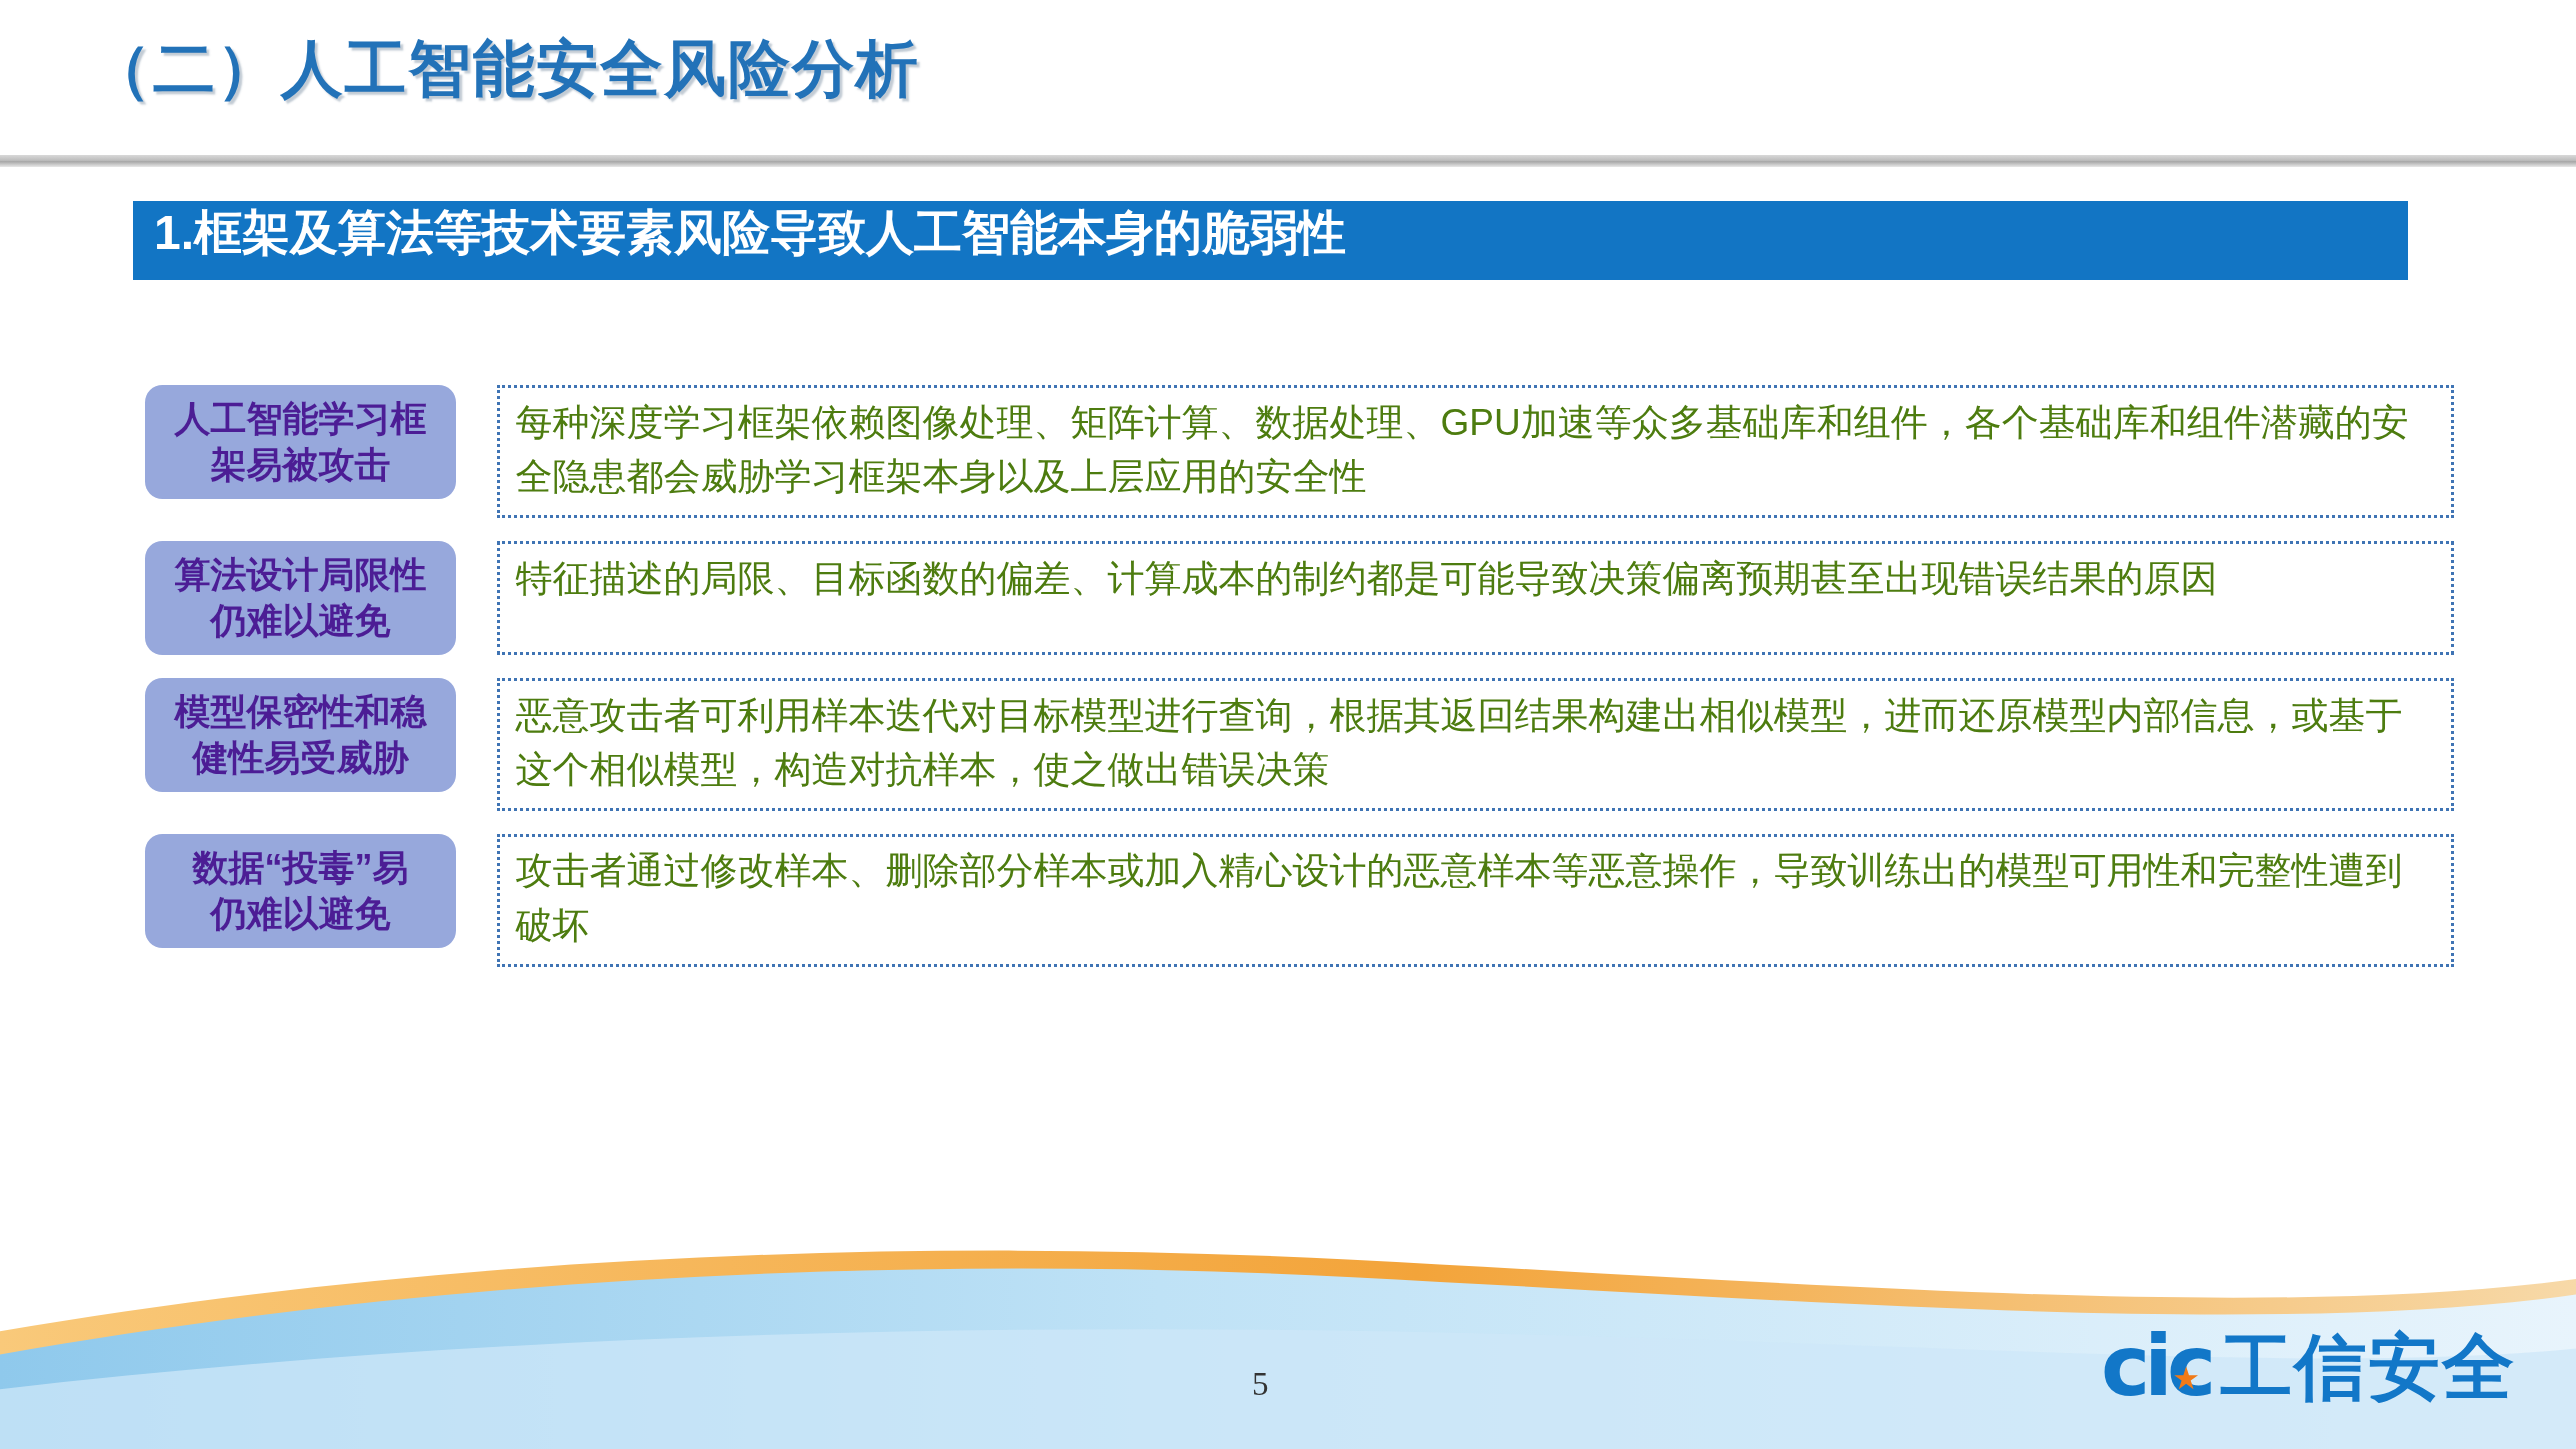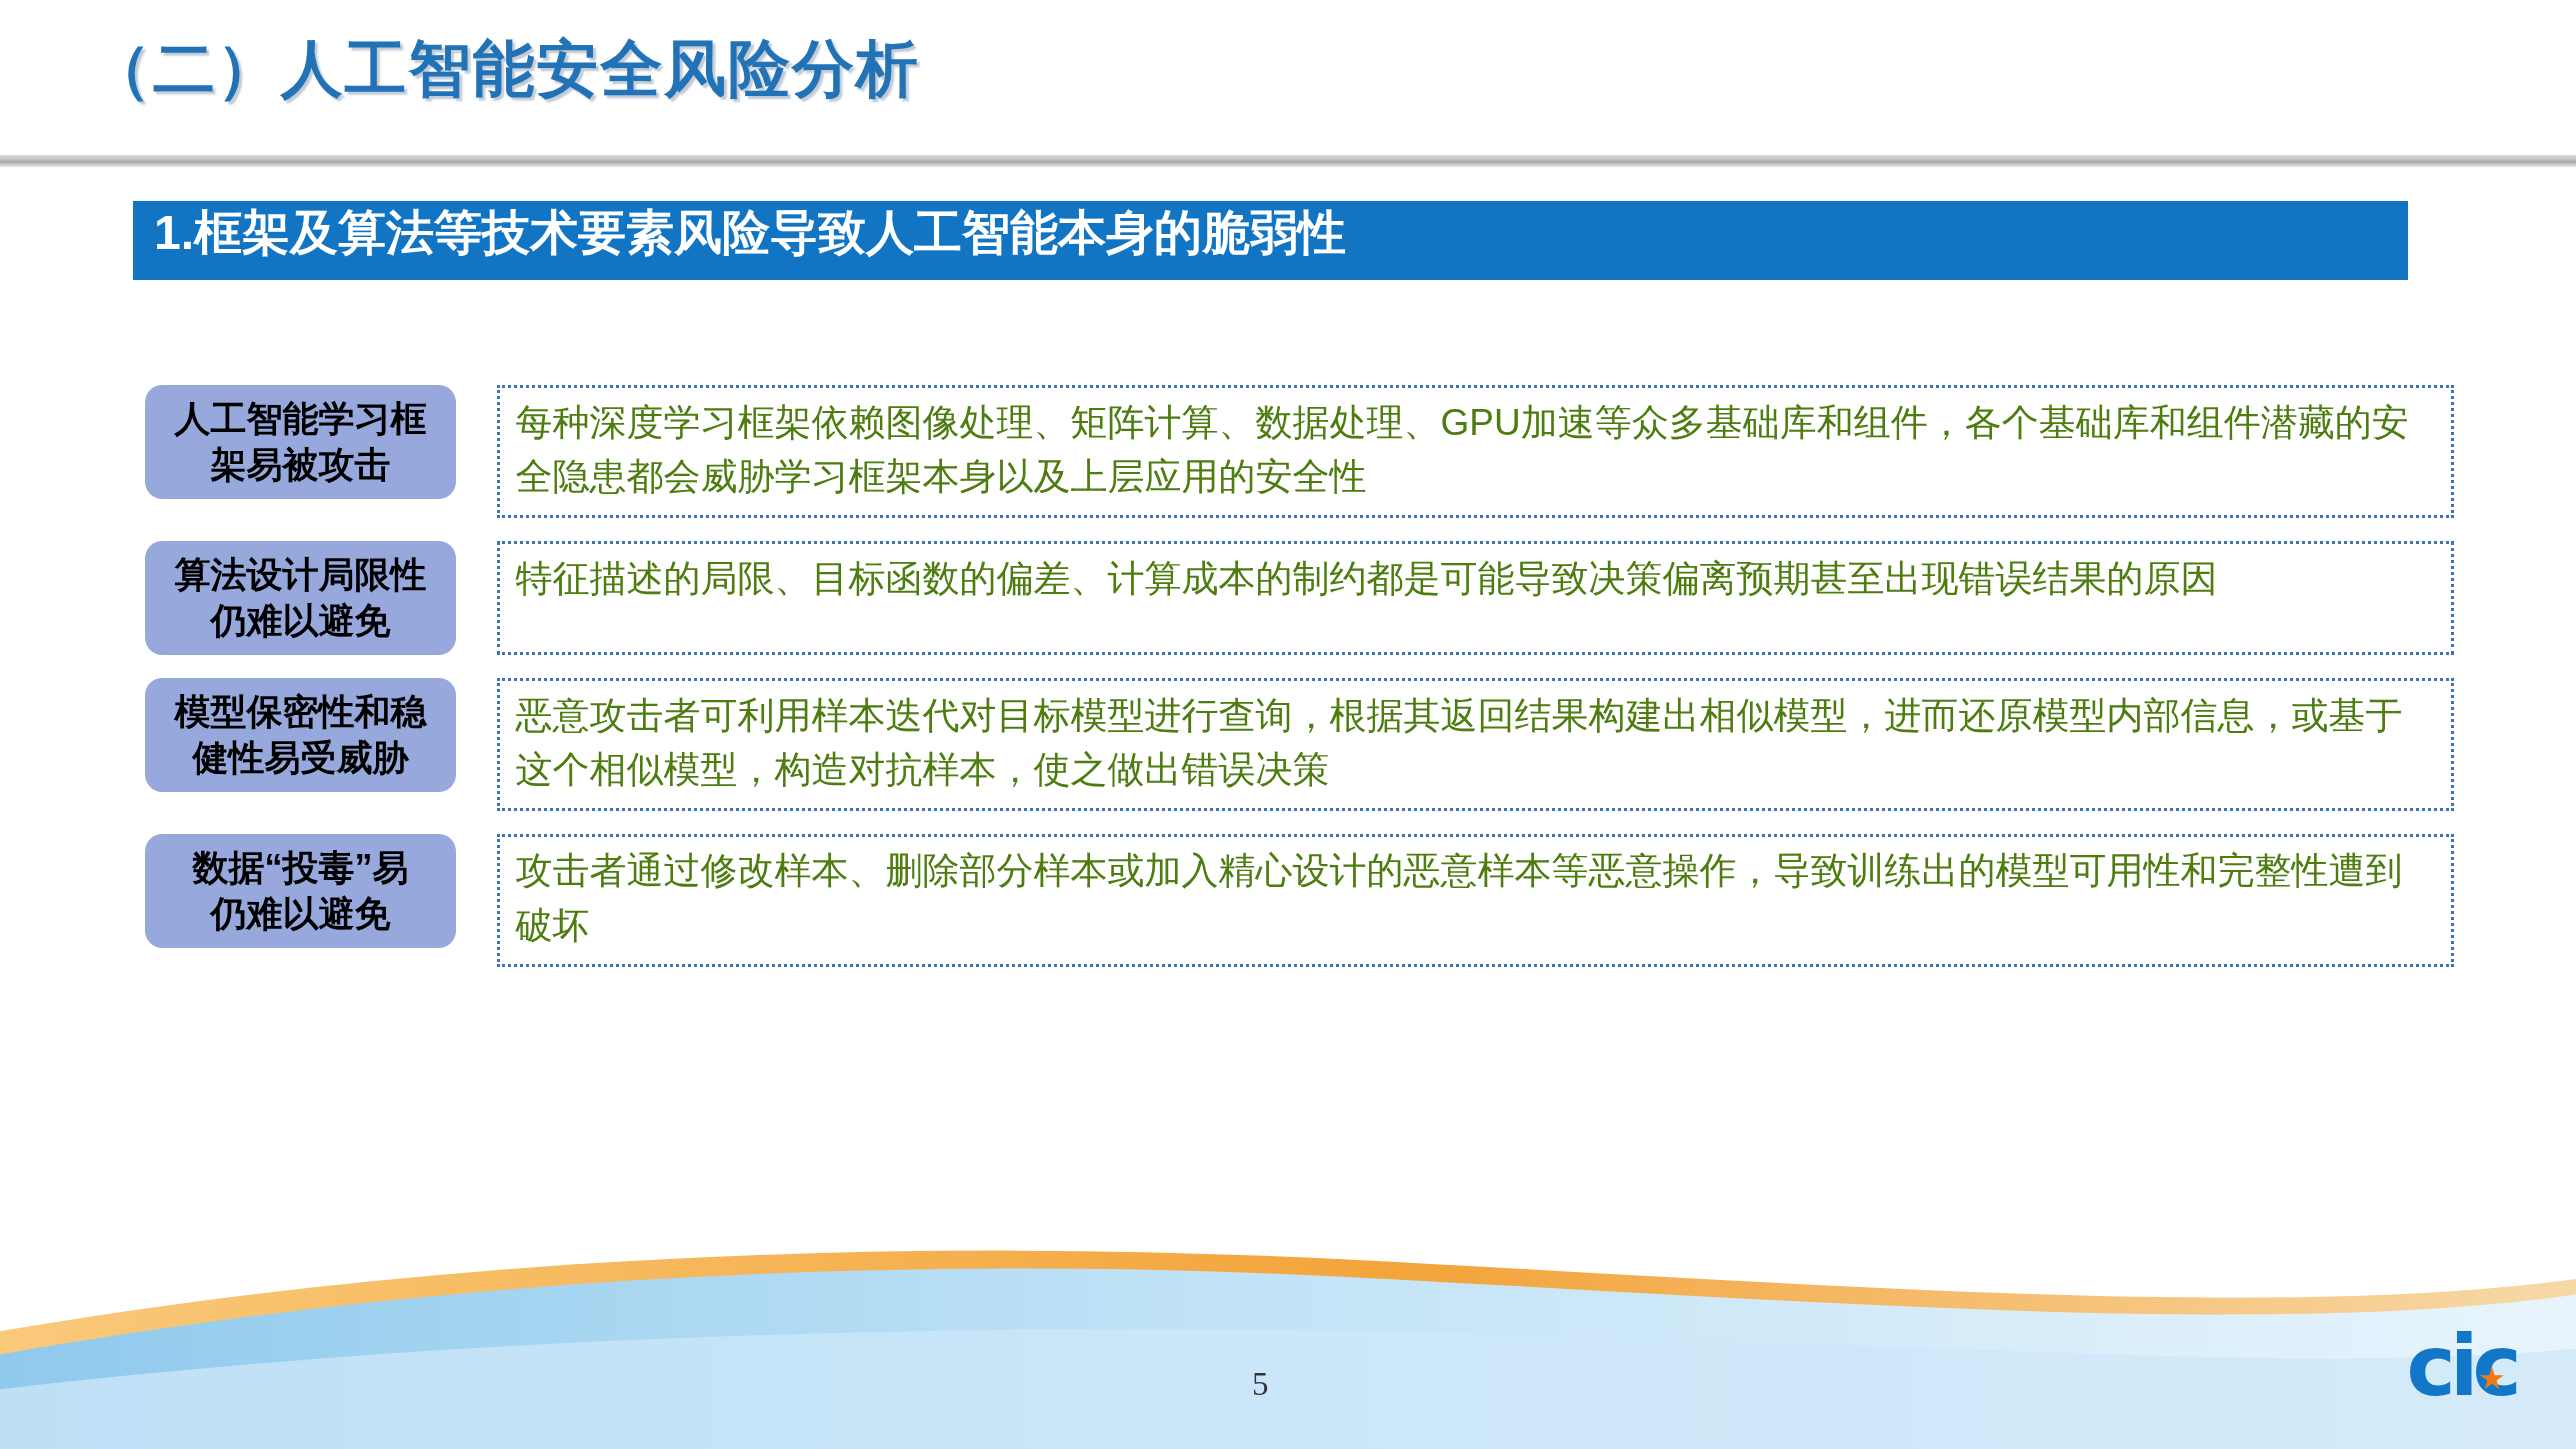--- a/index.html
+++ b/index.html
@@ -77,21 +77,21 @@
     margin-bottom: 23px;
     position: relative;
   }
 
   .row-label {
     flex: 0 0 auto;
     width: 311px;
     min-height: 114px;
     background: #97A8DC;
     border-radius: 17.4px;
-    color: #000000;
+    color: #4c1d95;
     font-size: 36px;
     font-weight: bold;
     line-height: 1.28;
     text-align: center;
     display: flex;
     align-items: center;
     justify-content: center;
     padding: 5.8px 7.7px;
     box-sizing: border-box;
     letter-spacing: 0px;
@@ -251,16 +251,17 @@
     </svg>
   </div>
 
   <div class="page-number">5</div>
 
   <div class="logo">
     <div class="logo-cic">
       <span>cic</span>
       <span class="logo-star">★</span>
     </div>
+    <div class="logo-cn">工信安全</div>
   </div>
 
 </div>
 
 
 </body></html>

